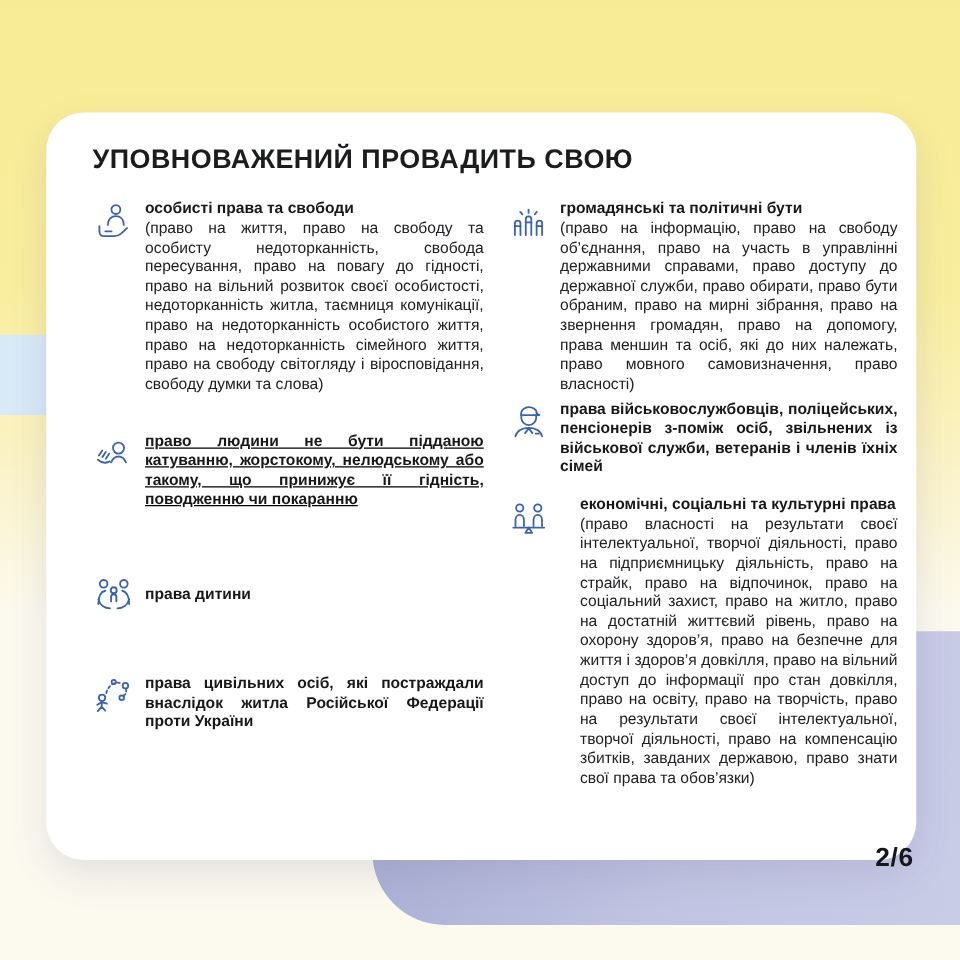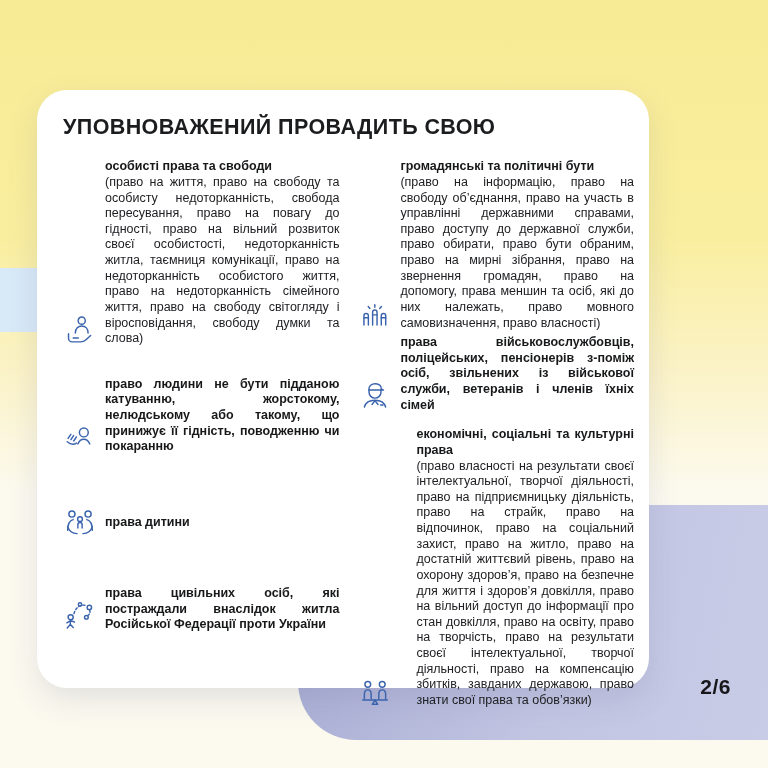--- a/index.html
+++ b/index.html
@@ -16,46 +16,46 @@
   .bg-blue-patch{
     position:absolute;left:-26px;top:268px;width:76px;height:64px;
     border-radius:14px;background:#D8E9F7;
   }
   .bg-periwinkle{
     position:absolute;left:298px;top:505px;right:0;height:235px;
     border-bottom-left-radius:58px;
     background:linear-gradient(100deg,#A9AED4 0%,#C2C5E2 55%,#C9CCE7 100%);
   }
   .card{
-    position:absolute;left:37px;top:90px;width:612px;height:598px;
+    position:absolute;left:37px;top:90px;width:696px;height:598px;
     background:#FFFFFF;border-radius:30px;
     box-shadow:0 12px 30px rgba(100,100,140,0.16);
     box-sizing:border-box;
-    padding:25px 15px 0 26px;
+    padding:25px 15px 0 37px;
   }
   .title{
     color:#1B1C1E;font-weight:bold;font-size:21.5px;line-height:1.13;
     letter-spacing:0.4px;
   }
   .columns{display:flex;gap:19px;margin-top:20px;}
   .col{display:flex;flex-direction:column;}
   .col-left{width:318px;}
   .col-right{width:317px;}
-  .item{display:flex;gap:8px;align-items:flex-end;}
+  .item{display:flex;gap:8px;align-items:flex-start;}
   .item-center{align-items:center;}
   .icon-box{flex:0 0 34px;width:34px;height:34px;margin-top:1px;}
   .icon-box svg{width:34px;height:34px;display:block;}
   .icon-box svg *{fill:none;stroke:#3A63AD;stroke-width:1.7;stroke-linecap:round;stroke-linejoin:round;}
   .item-text{
     flex:1;margin:0;color:#202124;font-size:12.5px;line-height:1.25;
     text-align:justify;
   }
   .item-text strong{display:block;color:#17181A;font-weight:bold;}
   .item-text .body:empty{display:none;}
-  .col-left .item:nth-child(2){margin-top:30px;}
+  .col-left .item:nth-child(2){margin-top:30px;text-decoration:underline;}
   .col-left .item:nth-child(3){margin-top:50px;justify-content:space-between;}
   .col-left .item:nth-child(4){margin-top:46px;}
   .col-right .item:nth-child(2){margin-top:4px;}
   .col-right .item:nth-child(3){margin-top:14px;gap:24px;}
   .page-indicator{
     position:absolute;right:37px;top:675px;
     color:#17171A;font-weight:bold;font-size:21px;letter-spacing:0.5px;
   }
 </style>
 </head>

